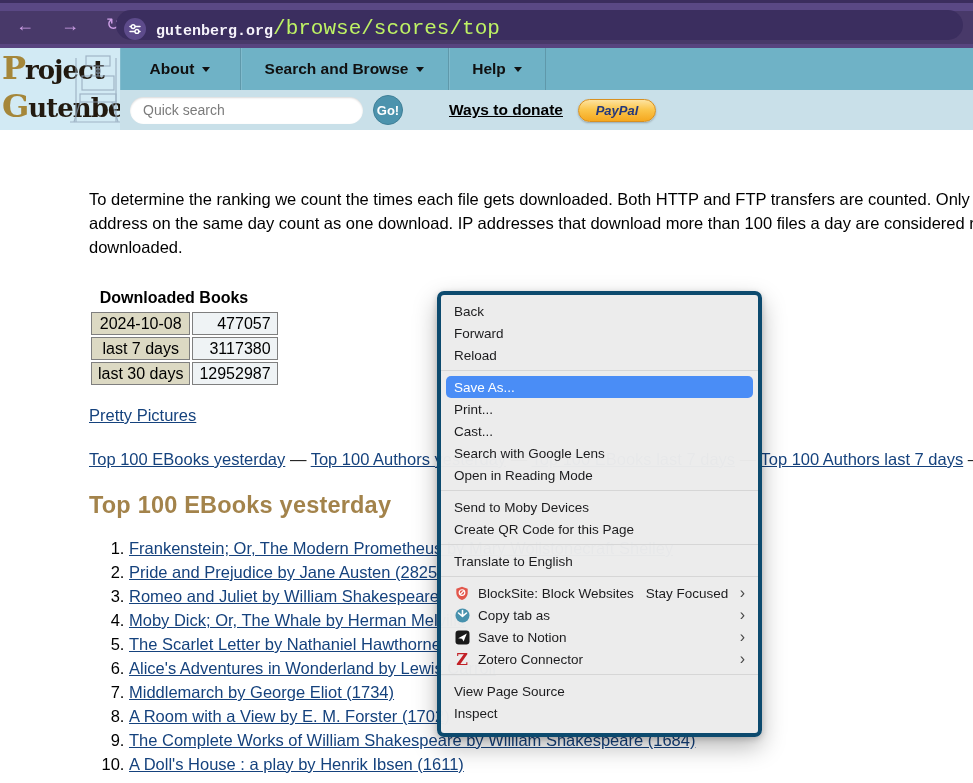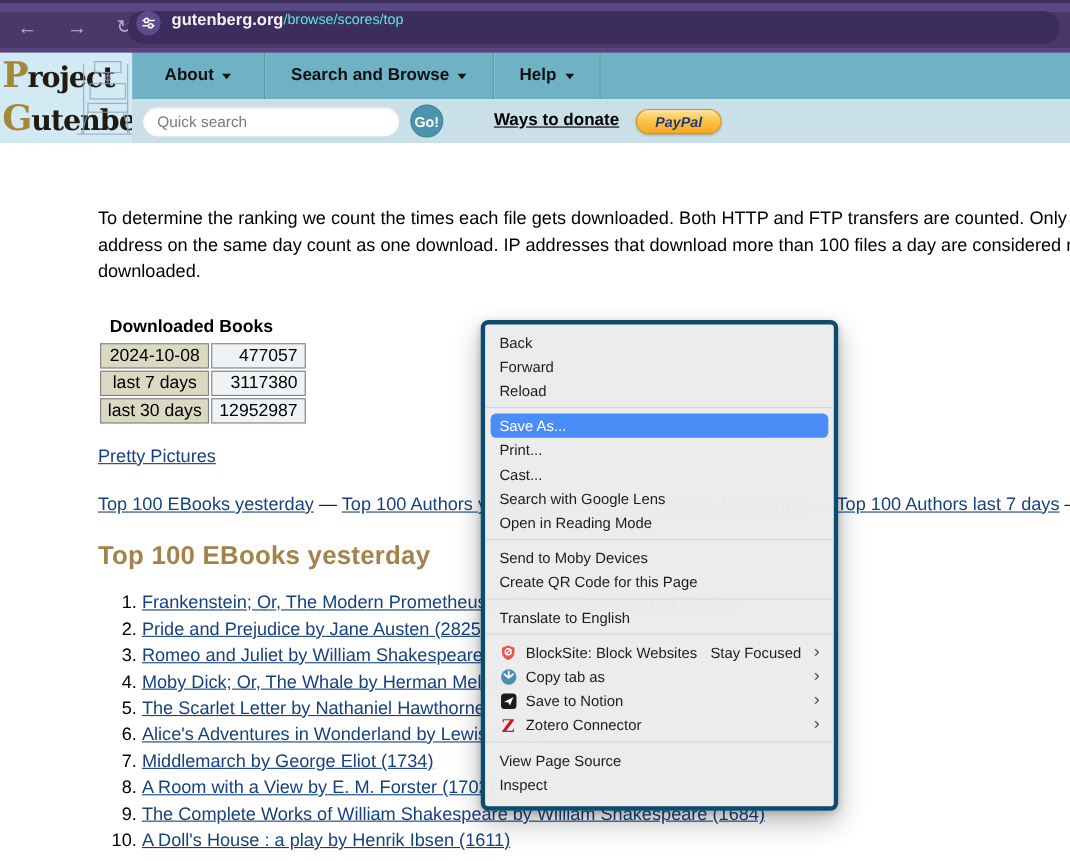--- a/index.html
+++ b/index.html
@@ -8,25 +8,25 @@
   body { position:relative; }
 
   
   .toolbar { height:48px; position:relative;
     background:linear-gradient(180deg,#3b2d5d 0,#3b2d5d 3px,#5a4884 3px,#5a4884 11px,
                #483969 11px,#483969 44px,#58447f 44px,#58447f 48px); }
   .navbtn { position:absolute; top:12px; width:26px; height:26px; text-align:center;
     line-height:26px; font-size:18px; color:#cd9fe6; cursor:default; }
   .btn-back { left:12px; } .btn-fwd { left:57px; } .btn-reload { left:100px; font-size:17px; }
   .url-pill { position:absolute; left:116px; right:10px; top:10px; height:30px;
-    border-radius:15px; background:#3b2e5f; display:flex; align-items:flex-start; padding:0 8px; }
+    border-radius:15px; background:#3b2e5f; display:flex; align-items:flex-end; padding:0 8px;font-family:Liberation Mono, monospace; }
   .tune-circle { width:22px; height:22px; border-radius:50%; background:#5d4b8b;
     display:flex; align-items:center; justify-content:center; margin-right:10px; flex:0 0 auto; }
   .url-host { color:#f5f2fa; font-weight:700; font-size:15px; }
-  .url-path { color:#5eead4; font-size:13px; }
+  .url-path { color:#bef264; font-size:21px; }
 
   
   .site-header { height:82px; display:flex; }
   .logo { width:120px; background:#d2eaf4; position:relative; overflow:hidden;
     font-family:"DejaVu Serif", serif; color:#221a10; padding:2px 0 0 2px; }
   .logo-line { font-weight:700; font-size:26px; line-height:36px; letter-spacing:-1px; white-space:nowrap; }
   .logo-line::first-letter { color:#a5873a; font-size:32px; }
   .press-svg { position:absolute; right:-2px; top:4px; opacity:.75; }
   .header-right { flex:1; display:flex; flex-direction:column; }
   .navbar { height:42px; background:#6fb2c6; display:flex; font-size:15.5px; font-weight:700; color:#101010; }

